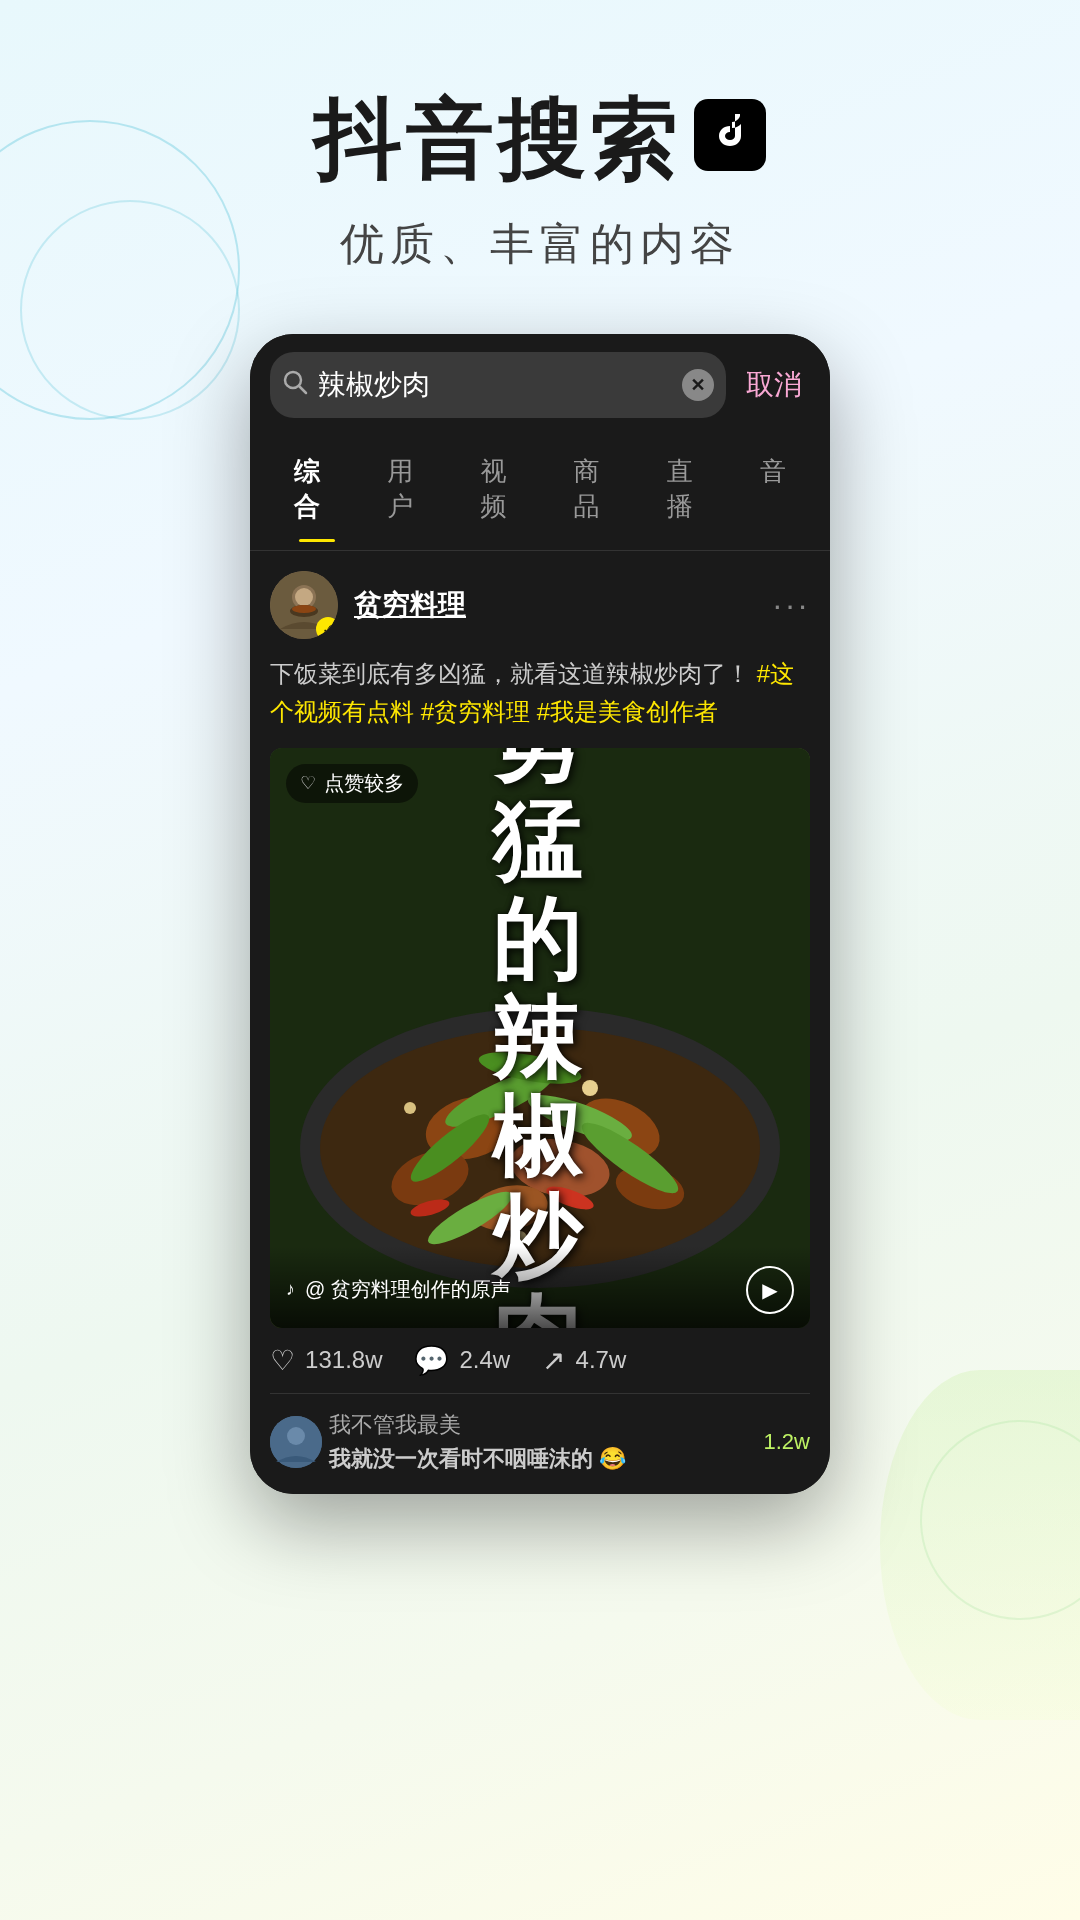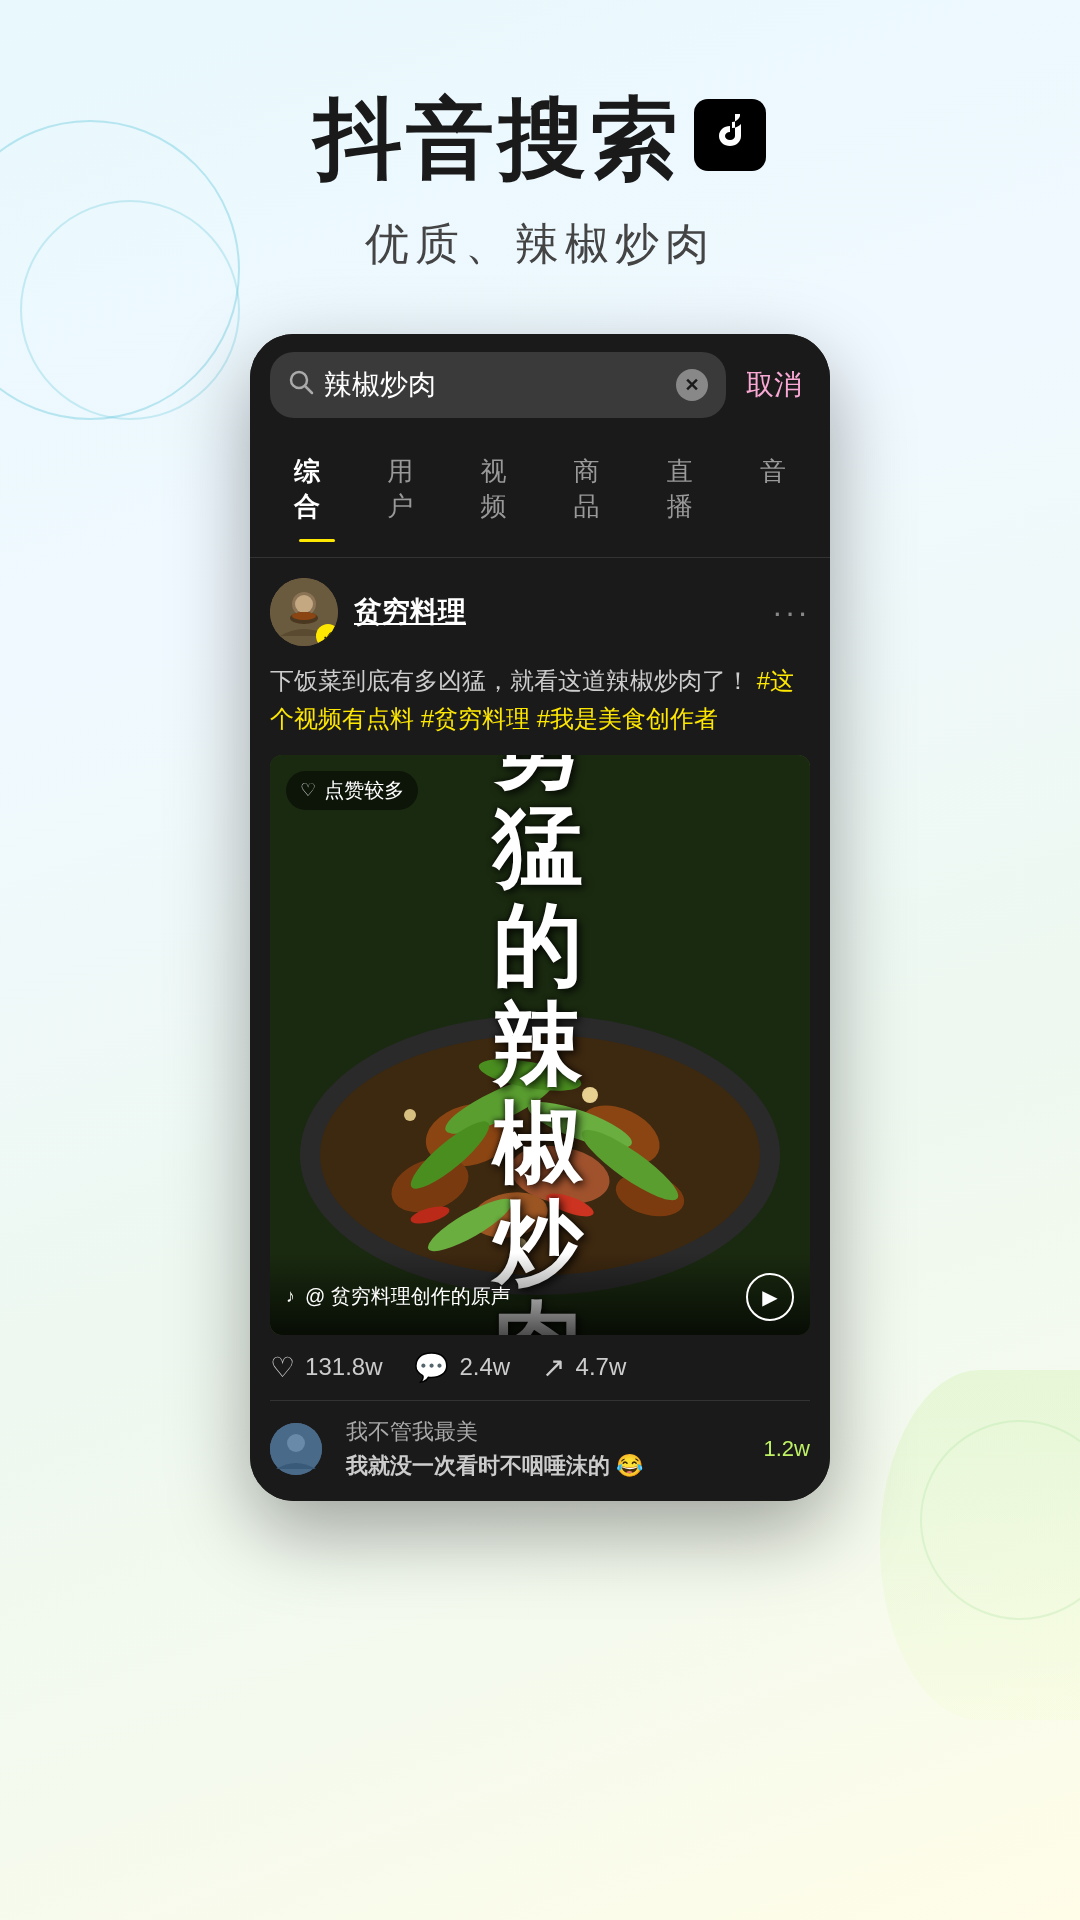--- a/index.html
+++ b/index.html
@@ -125,21 +125,21 @@
       background: #1a1a1a;
       gap: 12px;
     }
 
     .search-input-area {
       flex: 1;
       background: #3a3a3a;
       border-radius: 24px;
       display: flex;
       align-items: center;
-      padding: 14px 18px;
+      padding: 14px 12px;
       gap: 10px;
     }
 
     .search-icon-svg {
       color: #aaa;
       font-size: 22px;
     }
 
     .search-text {
       flex: 1;
@@ -164,21 +164,21 @@
       color: #f9a8d4;
       font-size: 28px;
       white-space: nowrap;
       padding: 0 8px;
     }
 
     
     .tabs-bar {
       display: flex;
       background: #1a1a1a;
-      padding: 0 20px 15px;
+      padding: 0 20px 8px;
       border-bottom: 1px solid #333;
     }
 
     .tab-item {
       padding: 18px 24px;
       color: #999;
       font-size: 26px;
       position: relative;
     }
 
@@ -390,21 +390,21 @@
     }
 
     .stat-icon {
       font-size: 28px;
     }
 
     
     .comment-preview {
       display: flex;
       align-items: center;
-      gap: 24px;
+      gap: 7px;
       padding-top: 16px;
       border-top: 1px solid #333;
     }
 
     .comment-avatar {
       width: 52px;
       height: 52px;
       border-radius: 50%;
       background: linear-gradient(135deg, #5a7a9a, #3a5a7a);
       flex-shrink: 0;
@@ -451,21 +451,21 @@
       <span class="main-title">抖音搜索</span>
       <div class="tiktok-logo">
         <span class="tiktok-logo-inner">
           
           <svg width="44" height="44" viewBox="0 0 44 44" fill="none">
             <path d="M32 8C32 8 30 14 24 14V20C28 20 31 18 33 16V28C33 34 28 38 22 38C16 38 11 34 11 28C11 22 16 18 22 18V24C19 24 17 26 17 28C17 30 19 32 22 32C25 32 27 30 27 28V6H32V8Z" fill="white"></path>
           </svg>
         </span>
       </div>
     </div>
-    <div class="subtitle">优质、辣椒炒肉</div>
+    <div class="subtitle">优质、丰富的内容</div>
   </div>
 
   <div class="phone-mockup">
 
     <div class="search-bar">
       <div class="search-input-area">
         <span class="search-icon-svg">
           <svg width="26" height="26" viewBox="0 0 26 26" fill="none">
             <circle cx="11" cy="11" r="8" stroke="#aaa" stroke-width="2.5"></circle>
             <line x1="17" y1="17" x2="24" y2="24" stroke="#aaa" stroke-width="2.5" stroke-linecap="round"></line>

